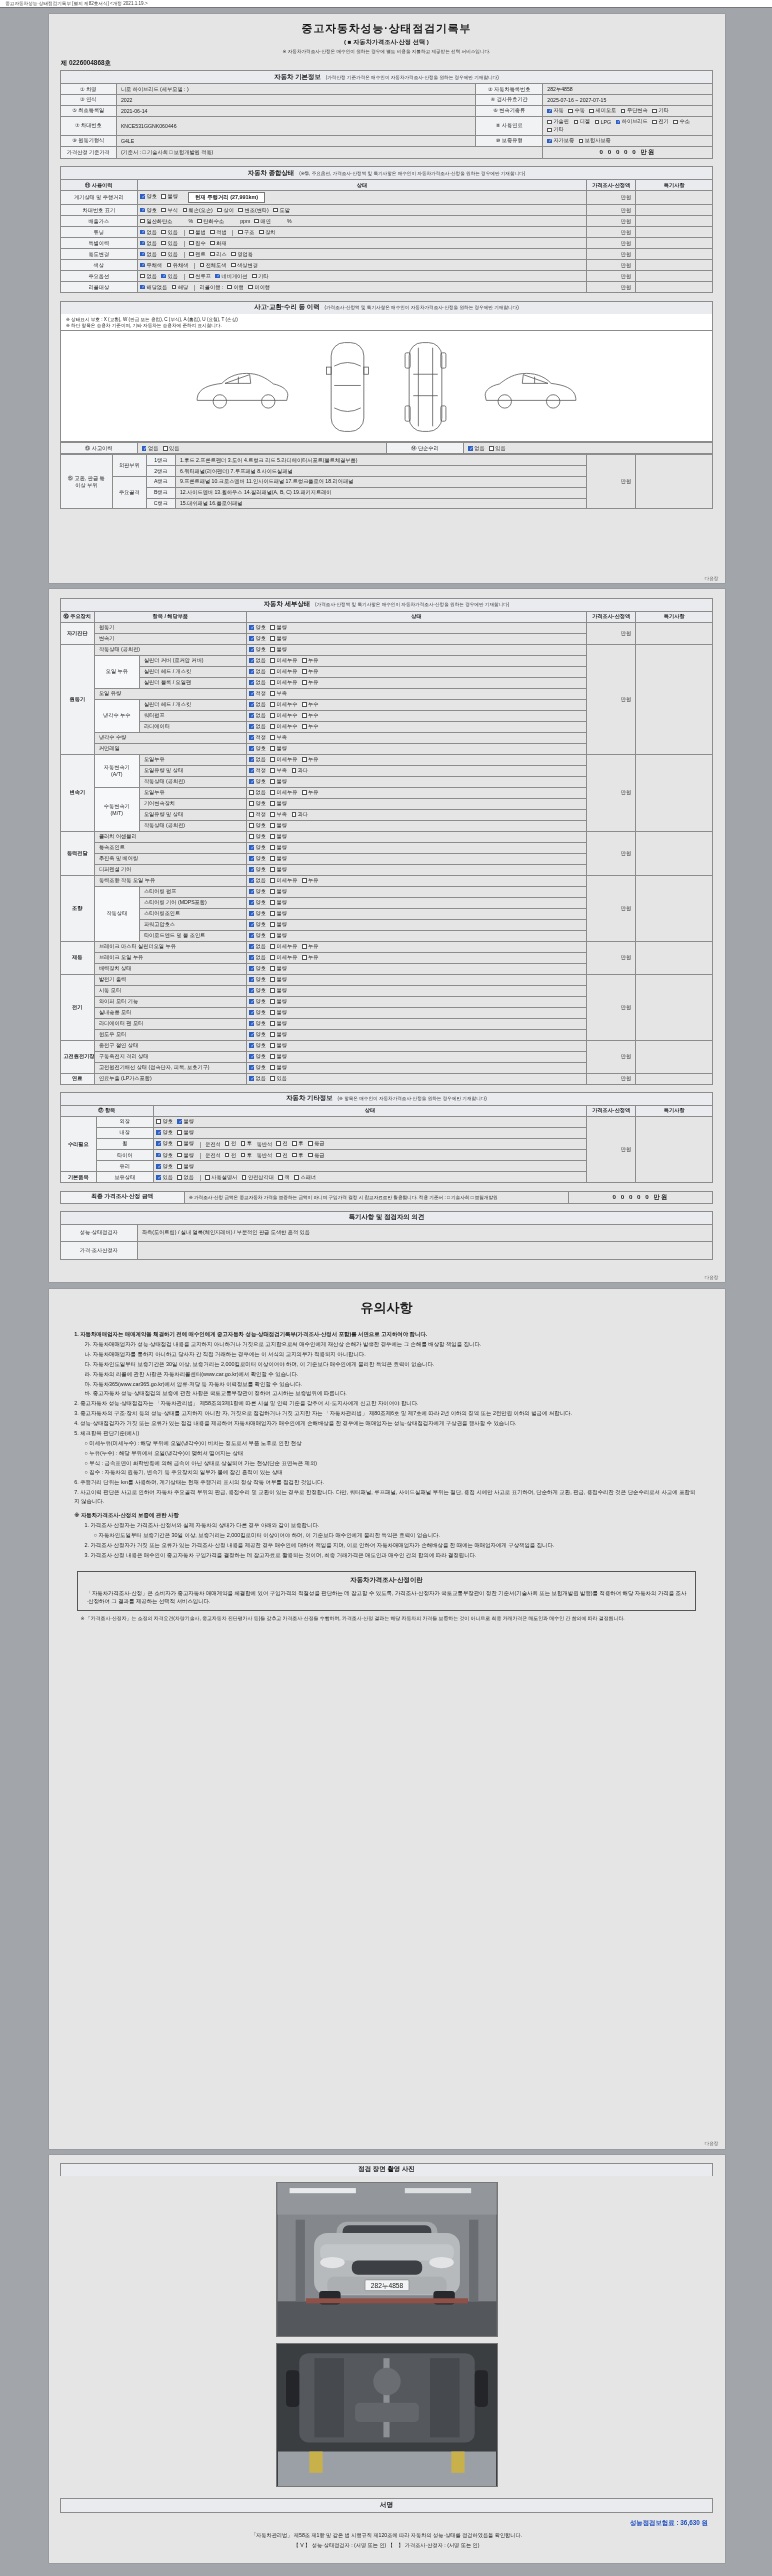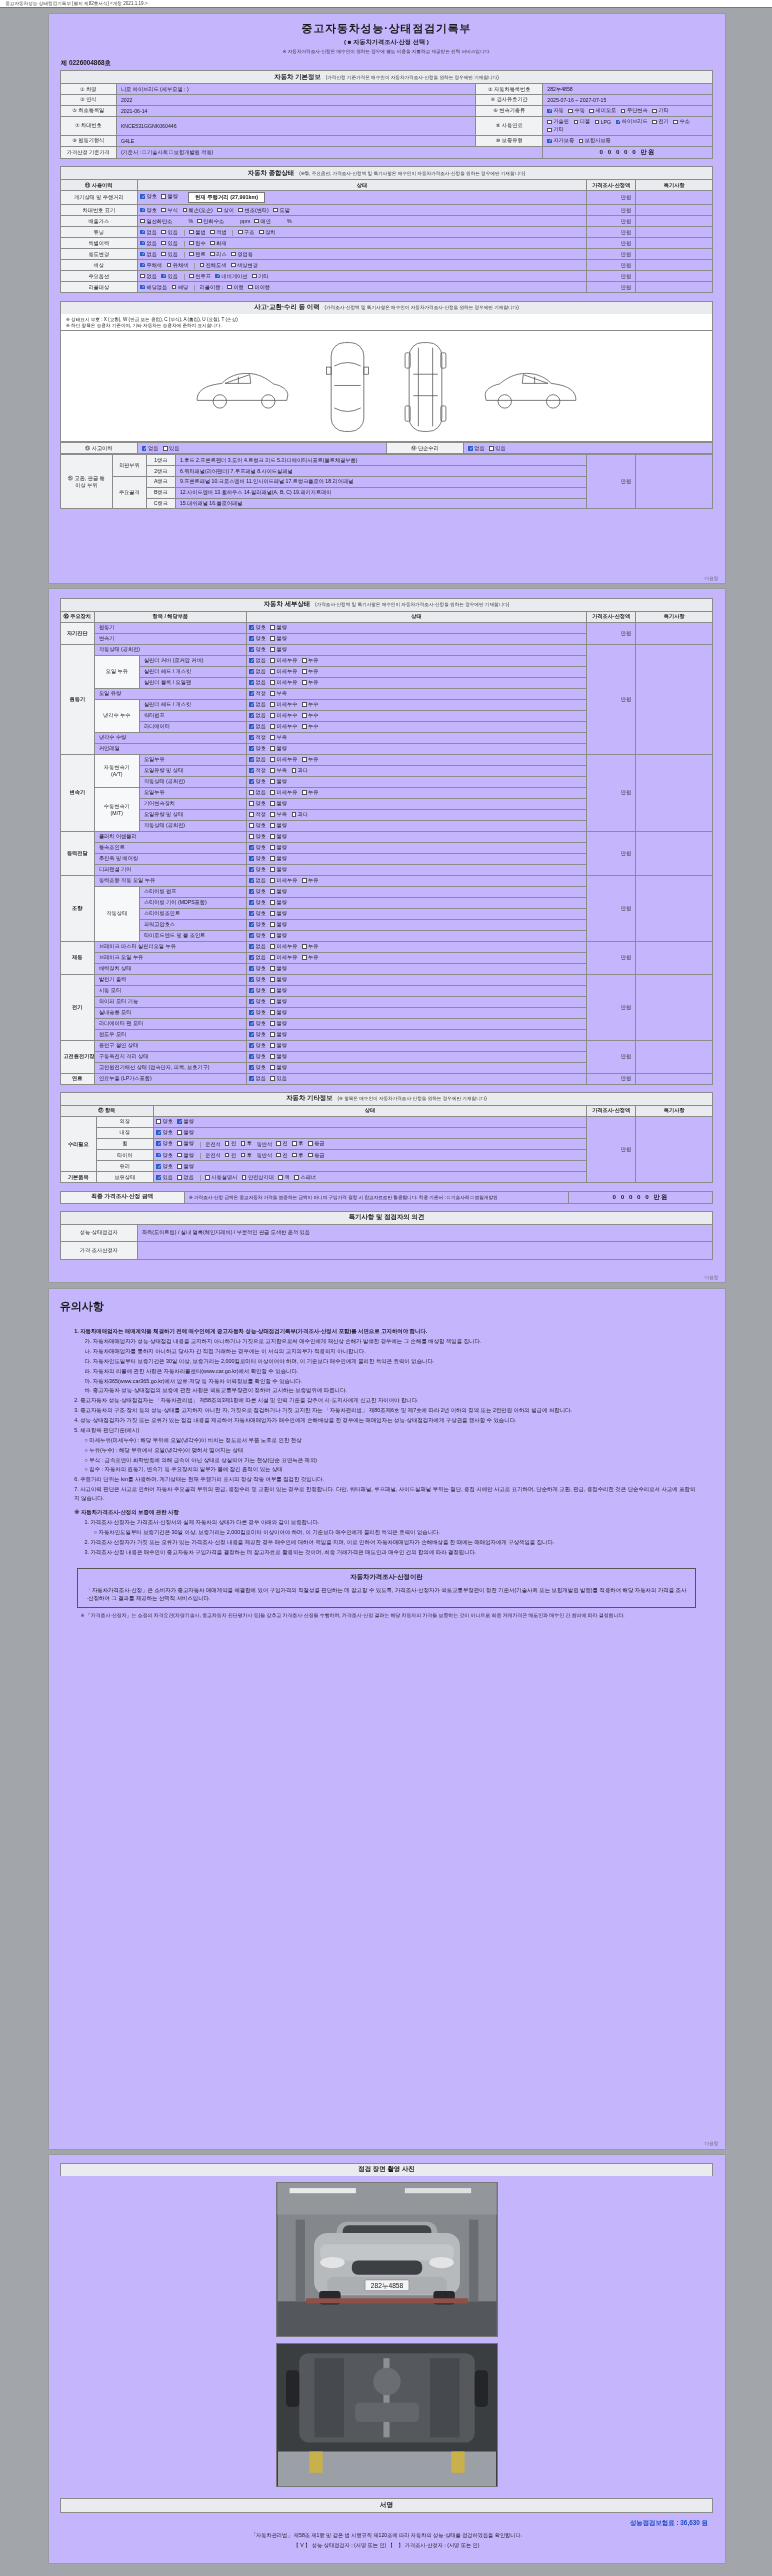--- a/index.html
+++ b/index.html
@@ -1,19 +1,19 @@
 <!DOCTYPE html>
 <html style="font-size:8.2px"><head>
 <meta charset="utf-8">
 <style>
 *{box-sizing:border-box;margin:0;padding:0}
 html{background:#a2a6ab}
 body{width:773px;min-height:2576px;background:#a2a6ab;font-family:"Liberation Sans","DejaVu Sans",sans-serif;color:#1c1c1c}
 .topnote{background:#fff;border-bottom:0.5px solid #777;font-size:4.6px;color:#444;padding:1px 5.2px}
-.panel{width:676px;margin:6.2px auto 0;background:#c4b5fd;padding:8.2px 11.3px 13.4px;position:relative;box-shadow:0 0 0 0.5px #8e9196}
+.panel{width:676px;margin:6.2px auto 0;background:#e5e5e5;padding:8.2px 11.3px 13.4px;position:relative;box-shadow:0 0 0 0.5px #8e9196}
 .nextpage{position:absolute;right:6.2px;bottom:2.6px;font-size:4.6px;color:#666}
 .doc-head{text-align:center;margin-bottom:4.1px}
 h1.title{font-size:10.8px;letter-spacing:1px}
 .subtitle{font-size:6.2px;font-weight:bold;margin-top:1.5px}
 .headnote{font-size:4.6px;color:#333;margin-top:2.1px}
 .docno{text-align:left;font-size:6.4px;font-weight:bold;margin:5.2px 0 2.1px 1px}
 .secbar{text-align:center;background:#e9ebee;border:0.5px solid #8c8c8c;border-bottom:none;padding:1.5px 0;font-size:6.4px;font-weight:bold}
 .secbar .subnote{font-weight:normal;font-size:4.6px;color:#333;margin-left:3.1px}
 .mt{margin-top:7.2px}
 table.t{border-collapse:collapse;width:100%;table-layout:fixed}
@@ -31,21 +31,21 @@
 .box{width:4.6px;height:4.6px;border:0.5px solid #555;display:inline-block;margin-right:1.5px;position:relative;background:#fff;flex:none}
 .on .box{background:#2e5fc3;border-color:#2e5fc3}
 .on .box::after{content:"\2713";position:absolute;left:0.3px;top:-1.3px;color:#fff;font-size:4.6px;font-weight:bold}
 .cl{font-size:5.2px}
 .vsep{display:inline-block;width:0.5px;height:5.7px;background:#9a9a9a;margin:0 5.2px 0 1px;vertical-align:middle}
 .inbox{display:inline-block;border:0.5px solid #777;padding:1px 6.2px;font-size:5.4px;font-weight:bold;margin-left:5.2px;background:#fff}
 .txseg{font-size:5.2px;white-space:pre;margin-right:4.1px}
 .legendbox{border:0.5px solid #8c8c8c;border-top:none;padding:2.6px 5.2px 1px;font-size:4.6px;color:#222;background:#fff}
 .legendbox .lg{margin:1px 0}
 .diagrams{display:flex;justify-content:center;align-items:center;gap:29px;border:0.5px solid #8c8c8c;border-top:none;padding:7.2px 0 5.2px;background:#fff}
-.notice-title{font-weight:bold;font-size:11px;margin:2.1px 0 6.2px}
+.notice-title{text-align:center;font-weight:bold;font-size:13px;margin:2.1px 0 6.2px}
 .notice-wrap{padding:1px 14.4px}
 .nt{font-size:5.4px;line-height:1.55;margin:1.5px 0;color:#1d1d1d}
 .nt.ind1{margin-left:10.3px}
 .nt.ind2{margin-left:19.6px}
 .nt.bold{font-weight:bold;margin-top:6.2px}
 .pricebox{border:0.8px solid #555;margin:9.3px 17.5px 4.1px;padding:4.6px 8.2px}
 .pricebox .pbt{text-align:center;font-weight:bold;font-size:6.4px;margin-bottom:3.1px}
 .pricebox .pbb{font-size:5.4px;line-height:1.55}
 .pbfoot{font-size:4.9px;color:#222;margin:4.1px 20.6px 0;line-height:1.5}
 .photos-wrap{text-align:center;margin-top:6.2px}

